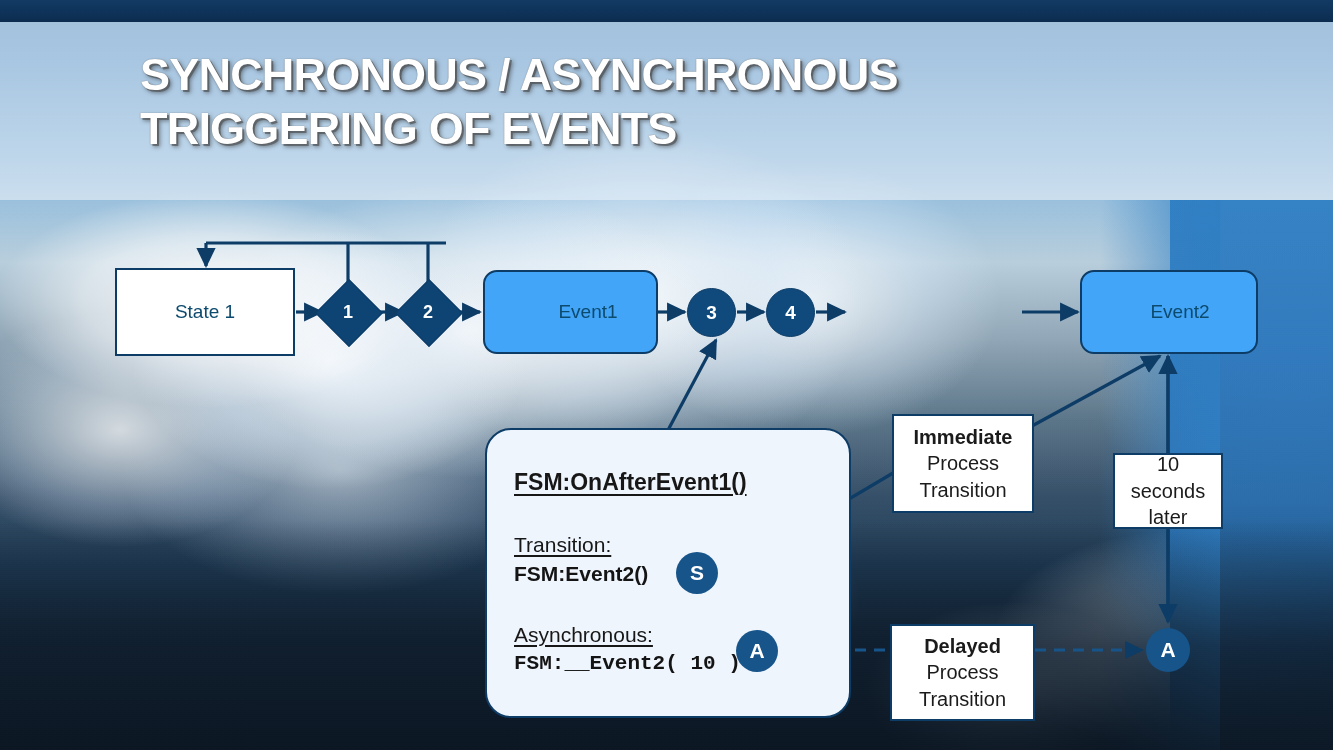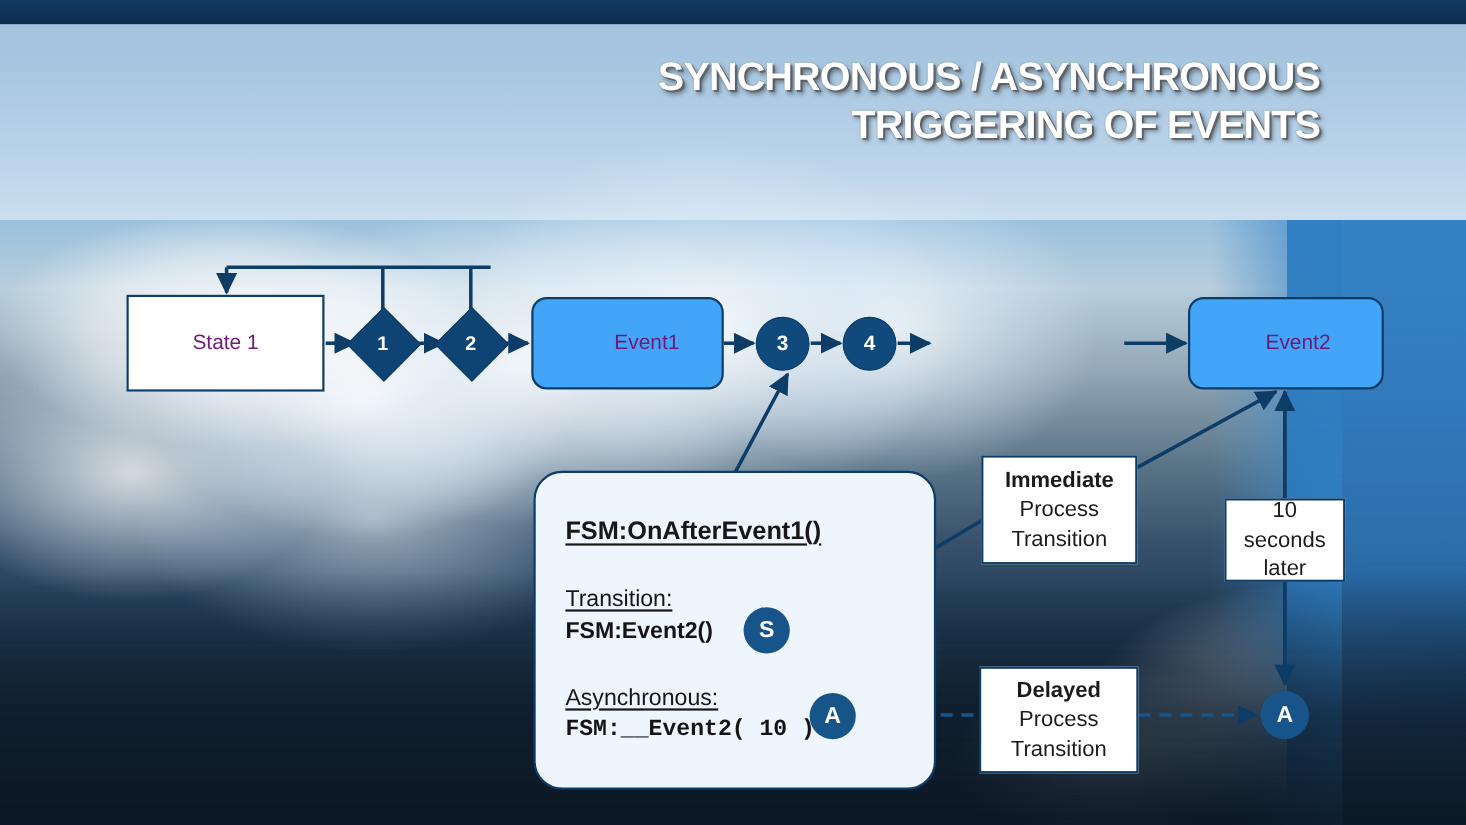--- a/index.html
+++ b/index.html
@@ -79,47 +79,46 @@
     background: linear-gradient(180deg, #123a63 0%, #0e3258 60%, #0c2c4e 100%);
   }
   .header-band {
     position: absolute;
     left: 0; right: 0; top: 22px; height: 178px;
     background: rgba(232,240,248,0.62);
   }
   .header-title {
     position: absolute;
     left: 140px; top: 48px; width: 1060px;
-    font-size: 36px;
+    font-size: 45px;
     font-weight: bold;
     line-height: 1.20;
     letter-spacing: -0.8px;
     color: #ffffff;
     text-shadow:
       2px 2px 0 rgba(70,70,70,0.55),
       3px 3px 4px rgba(40,40,40,0.50),
       0 0 1px rgba(90,90,90,0.9);
     white-space: pre-line;
-    text-align: right;
   }
 
   
   .svg-layer {
     position: absolute;
     inset: 0;
   }
 
   .node {
     position: absolute;
     box-sizing: border-box;
     display: flex;
     align-items: center;
     justify-content: center;
     font-size: 19px;
-    color: #701a75;
+    color: #0c4a6e;
     border: 2.5px solid #0d3c66;
   }
   .node.state {
     background: #ffffff;
   }
   .node.event {
     background: #42a5f7;
     border-radius: 14px;
   }
 
@@ -329,21 +328,21 @@
   <div class="tagcircle" style="left:736px; top:630px; width:42px; height:42px;">
     <span>A</span>
   </div>
 
   <div class="minibox" style="left:892px; top:414px; width:142px; height:99px;">
     <span class="strong">Immediate</span>
     <span>Process</span>
     <span>Transition</span>
   </div>
 
-  <div class="minibox" style="left:890px; top:606px; width:145px; height:97px;">
+  <div class="minibox" style="left:890px; top:624px; width:145px; height:97px;">
     <span class="strong">Delayed</span>
     <span>Process</span>
     <span>Transition</span>
   </div>
 
   <div class="minibox" style="left:1113px; top:453px; width:110px; height:76px;">
     <span>10</span>
     <span>seconds</span>
     <span>later</span>
   </div>

